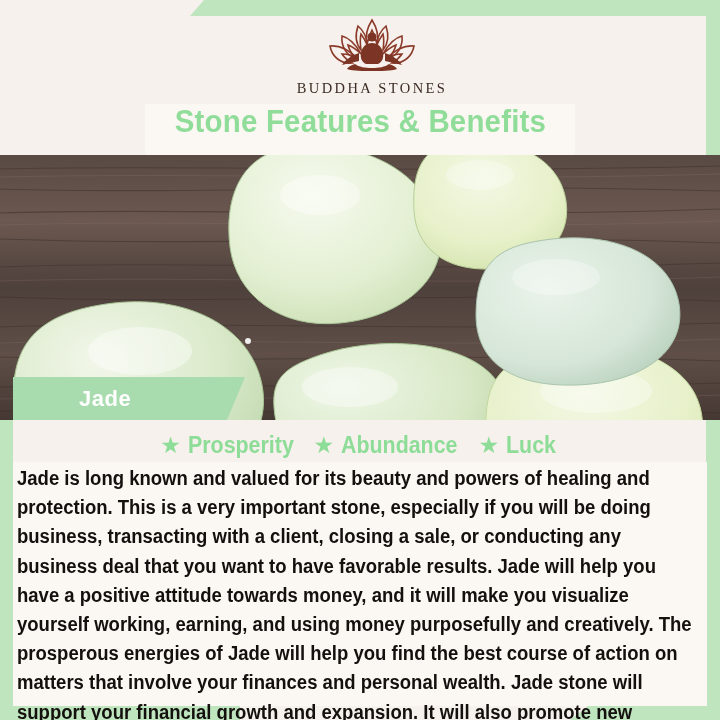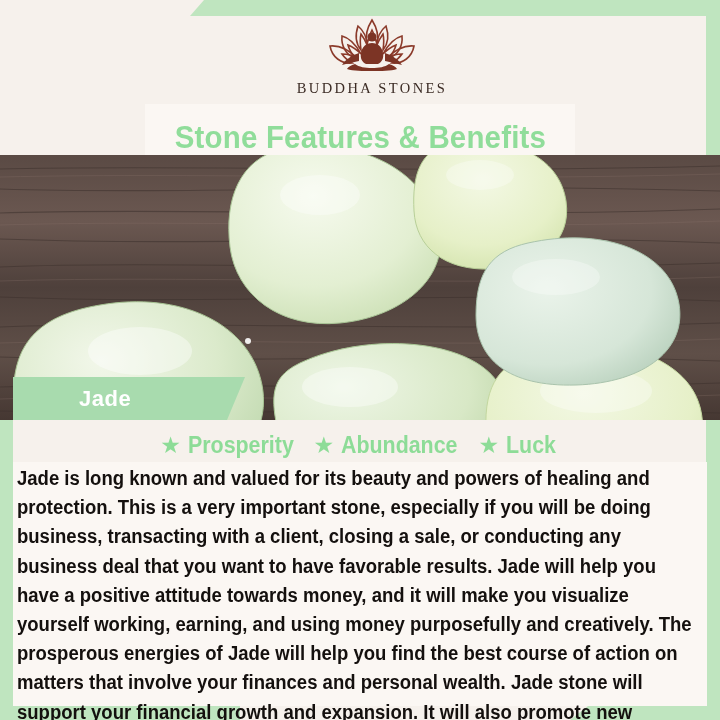--- a/index.html
+++ b/index.html
@@ -51,21 +51,21 @@
   .logo-text {
     font-family:"Liberation Serif", serif;
     font-size:14.5px; letter-spacing:2.4px; color:#3b2b24;
     font-weight:400;
   }
 
   
   .title-banner {
     position:absolute; left:145px; top:104px; width:430px; height:52px;
     background:#fbf7f3;
-    display:flex; align-items:flex-end; justify-content:center;
+    display:flex; align-items:flex-start; justify-content:center;
   }
   .title-text {
     font-family:"Liberation Sans Narrow","Liberation Sans", sans-serif;
     font-size:31px; font-weight:bold; color:#90dd9a;
     letter-spacing:.2px; white-space:nowrap;
     transform:scaleX(.95); transform-origin:center;
   }
 
   
   .photo {

